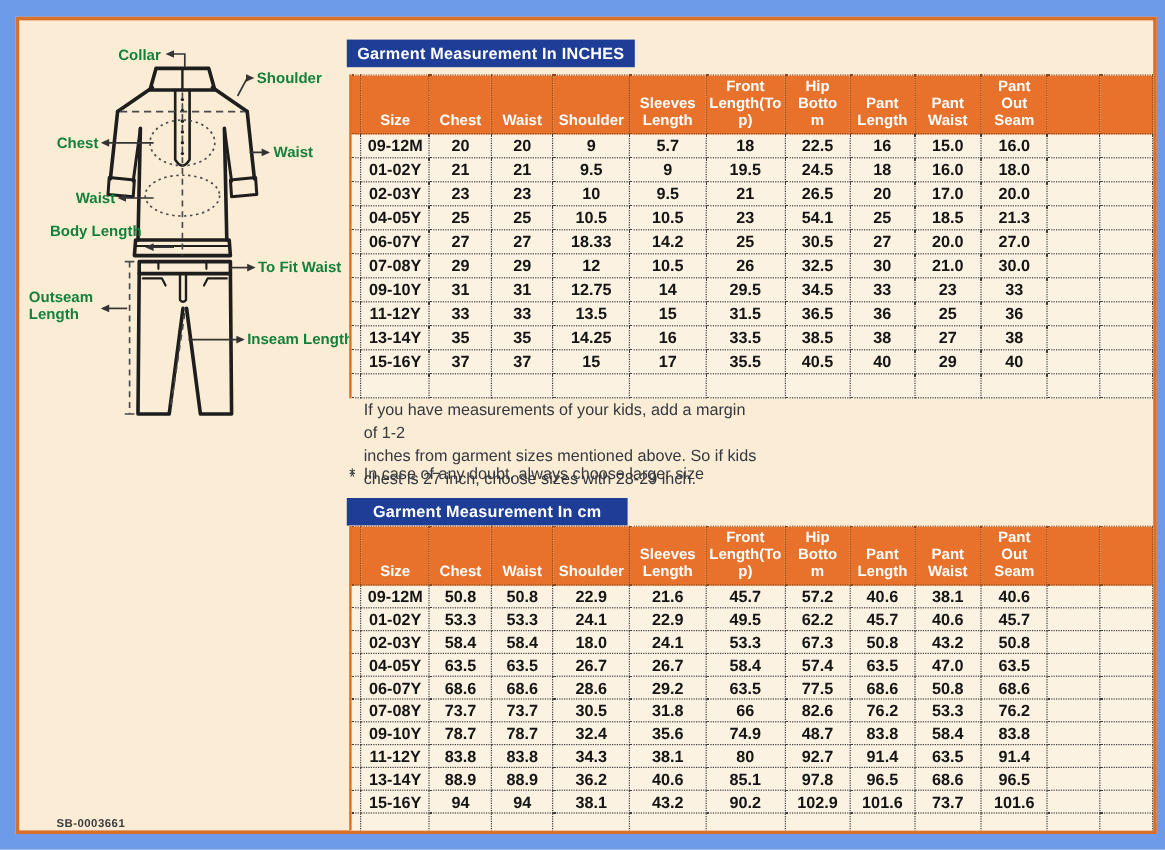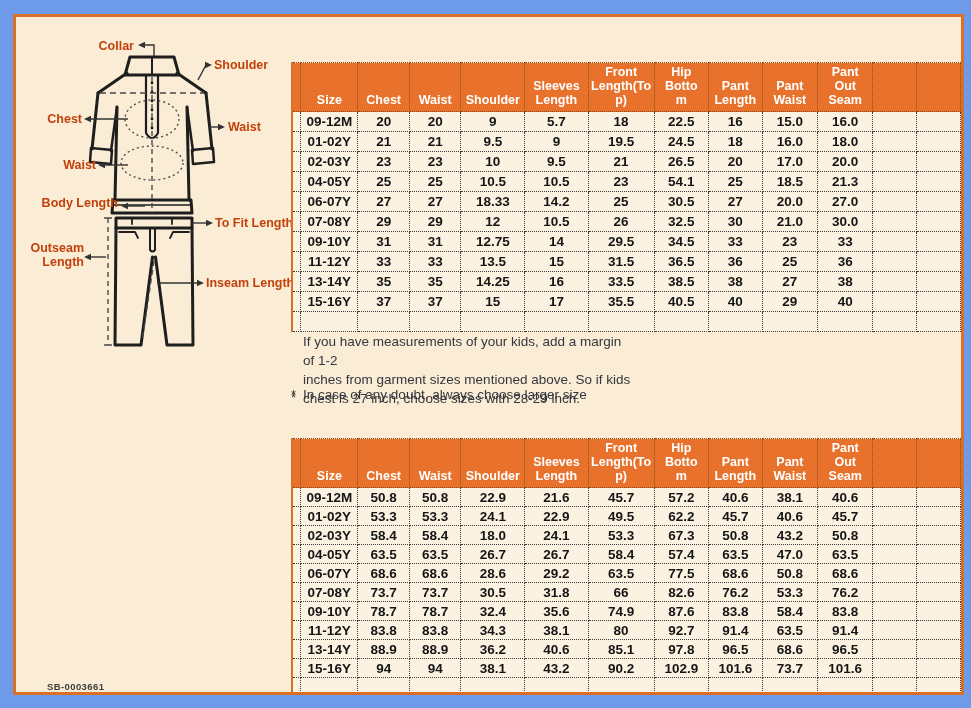--- a/index.html
+++ b/index.html
@@ -54,24 +54,24 @@
   .note .note-text{white-space:pre-line;}
   
   #sku{
     position:absolute;left:31px;top:664px;
     font-size:9.5px;font-weight:bold;color:#3c3c3c;letter-spacing:.4px;
   }
   
   #diagram{position:absolute;left:4px;top:18px;width:275px;height:330px;}
   #diagram svg{position:absolute;left:0;top:0;}
   .dg-label{
-    position:absolute;color:#c2410c;font-size:12.5px;font-weight:600;line-height:1.15;
+    position:absolute;color:#15803d;font-size:12.5px;font-weight:600;line-height:1.15;
     white-space:nowrap;
   }
-  .dg-label.wrap{white-space:normal;text-align:right;}
+  .dg-label.wrap{white-space:normal;text-align:left;}
   .r{text-align:right;}
 </style>
 </head>
 <body>
 
 <div class="frame">
 
   <div id="diagram">
     <svg width="275" height="330" viewBox="0 0 275 330">
       <g fill="none" stroke="#1e1e1e" stroke-width="3" stroke-linejoin="round" stroke-linecap="round">
@@ -152,26 +152,27 @@
         <polygon points="193,188 186,184.8 186,191.2"></polygon>
         <polygon points="64,222 71,218.8 71,225.2"></polygon>
         <polygon points="184,248 177,244.8 177,251.2"></polygon>
       </g>
     </svg>
     <div class="dg-label r" style="left:58px;top:4px;width:56px;">Collar</div>
     <div class="dg-label" style="left:194px;top:23px;">Shoulder</div>
     <div class="dg-label r" style="left:16px;top:77px;width:46px;">Chest</div>
     <div class="dg-label" style="left:208px;top:85px;">Waist</div>
     <div class="dg-label r" style="left:34px;top:123px;width:42px;">Waist</div>
-    <div class="dg-label r" style="left:12px;top:161px;width:86px;">Body Length</div>
-    <div class="dg-label" style="left:195px;top:181px;">To Fit Length</div>
+    <div class="dg-label r" style="left:12px;top:151px;width:86px;">Body Length</div>
+    <div class="dg-label" style="left:195px;top:181px;">To Fit Waist</div>
     <div class="dg-label wrap" style="left:4px;top:206px;width:60px;">Outseam Length</div>
     <div class="dg-label" style="left:186px;top:241px;">Inseam Length</div>
   </div>
 
+  <div id="inches-title" class="title-bar">Garment Measurement In INCHES</div>
   <table id="inches-table" class="size-table">
       <colgroup>
         <col style="width: 9px;">
         <col style="width: 58px;">
         <col style="width: 52px;">
         <col style="width: 52px;">
         <col style="width: 64px;">
         <col style="width: 64px;">
         <col style="width: 66px;">
         <col style="width: 55px;">
@@ -380,20 +381,21 @@
     <span class="star">*</span>
     <div class="note-text">If you have measurements of your kids, add a margin of 1-2
 inches from garment sizes mentioned above. So if kids
 chest is 27 inch, choose sizes with 28-29 inch.</div>
   </div>
   <div id="note-2" class="note">
     <span class="star">*</span>
     <div class="note-text">In case of any doubt, always choose larger size</div>
   </div>
 
+  <div id="cm-title" class="title-bar">Garment Measurement In cm</div>
   <table id="cm-table" class="size-table">
       <colgroup>
         <col style="width: 9px;">
         <col style="width: 58px;">
         <col style="width: 52px;">
         <col style="width: 52px;">
         <col style="width: 64px;">
         <col style="width: 64px;">
         <col style="width: 66px;">
         <col style="width: 55px;">
@@ -521,21 +523,21 @@
           <td></td>
         </tr>
         <tr>
           <td></td>
           <td>09-10Y</td>
           <td>78.7</td>
           <td>78.7</td>
           <td>32.4</td>
           <td>35.6</td>
           <td>74.9</td>
-          <td>87.6</td>
+          <td>48.7</td>
           <td>83.8</td>
           <td>58.4</td>
           <td>83.8</td>
           <td></td>
           <td></td>
         </tr>
         <tr>
           <td></td>
           <td>11-12Y</td>
           <td>83.8</td>

